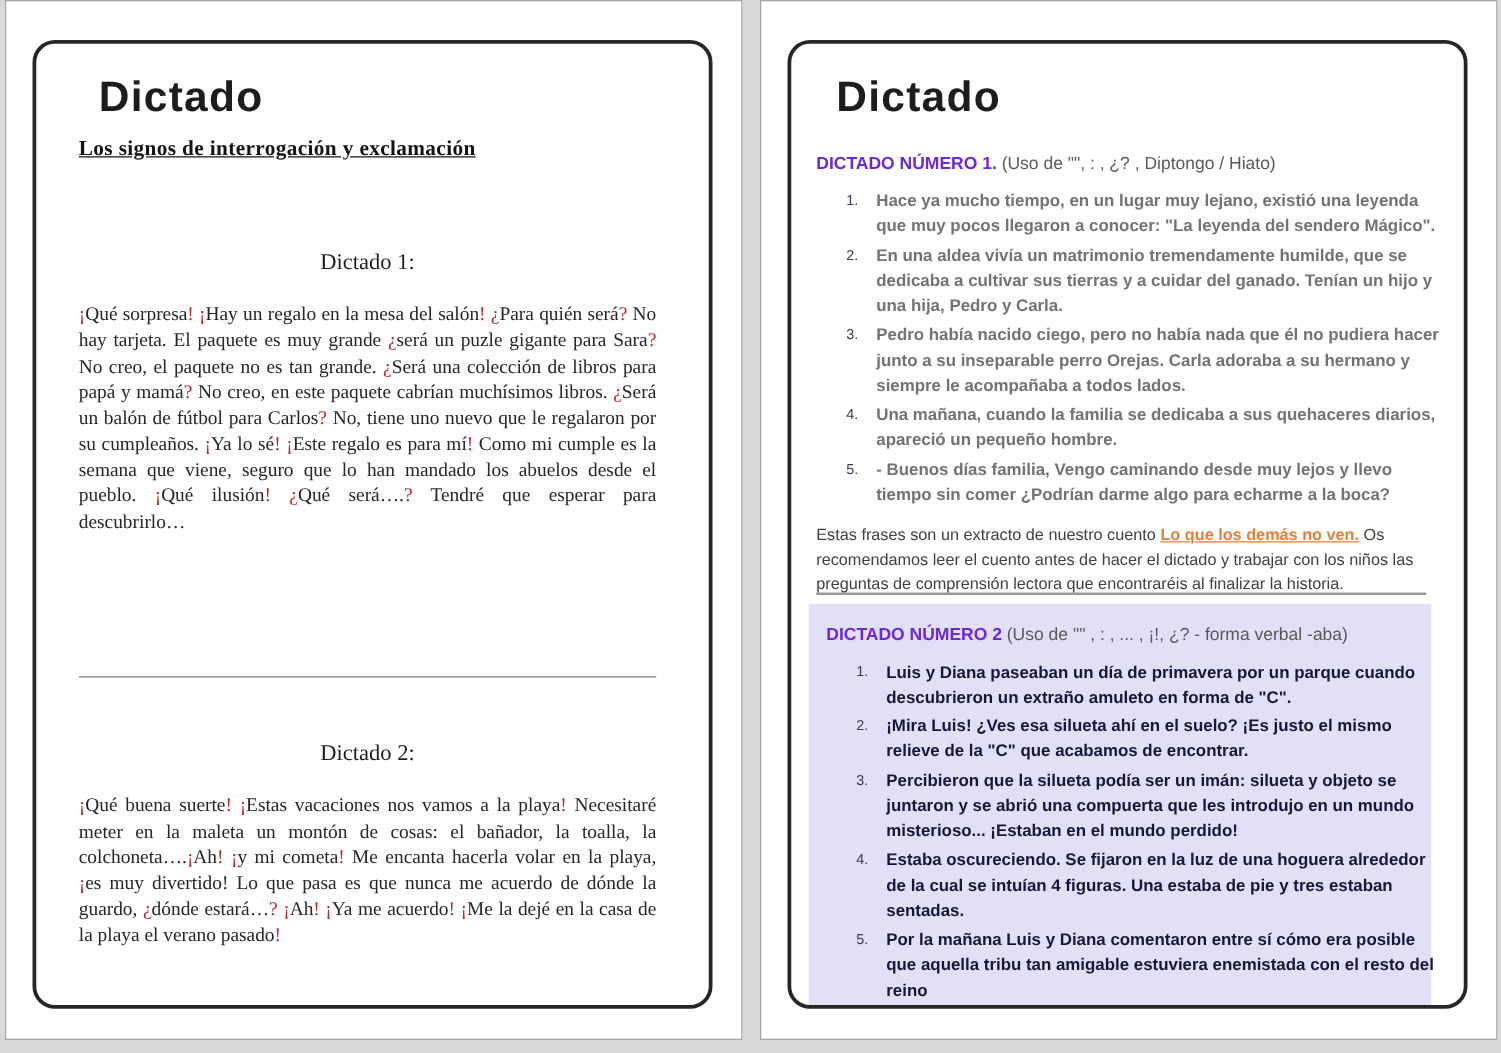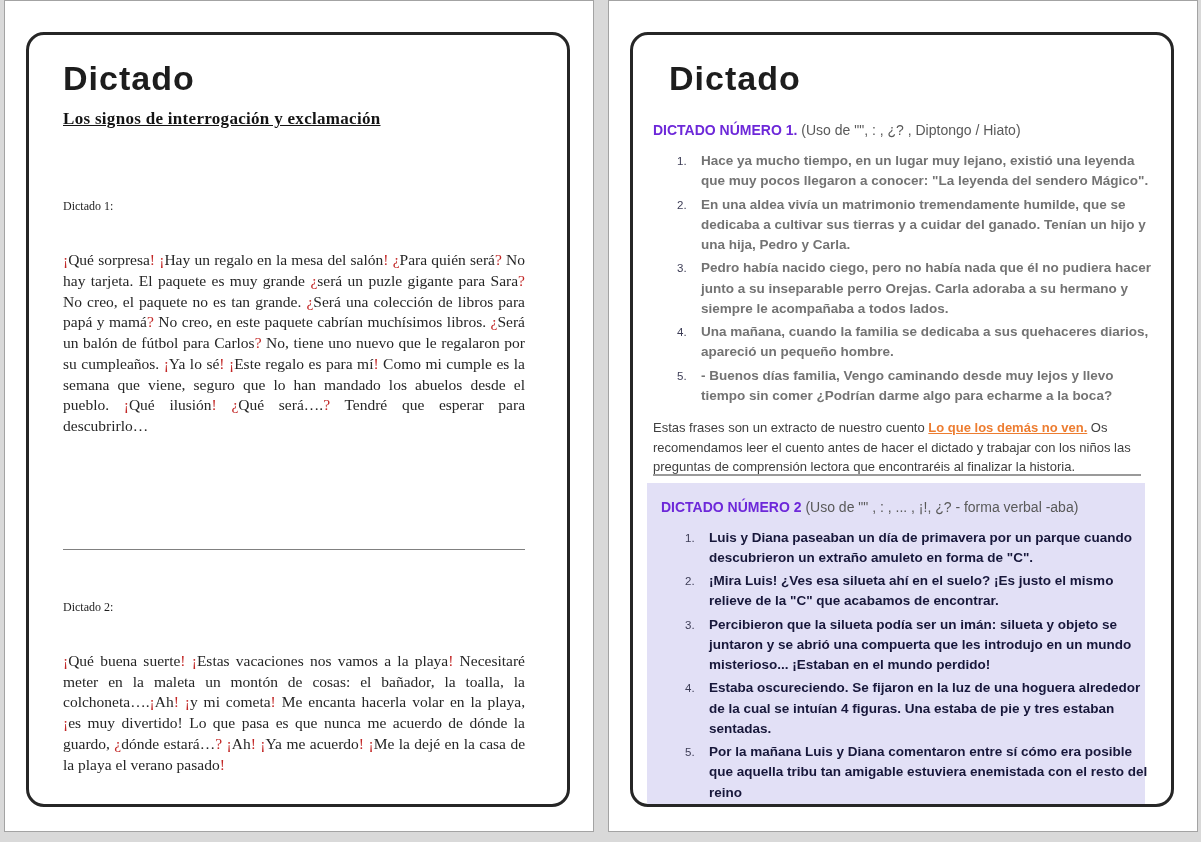--- a/index.html
+++ b/index.html
@@ -32,48 +32,49 @@
   }
   .frame-inner { padding: 16px 42px 18px 34px; }
   .right .frame-inner { padding: 16px 22px 18px 20px; }
 
   h1.doc-title {
     font-family: "Liberation Sans", sans-serif;
     font-size: 34px;
     font-weight: bold;
     letter-spacing: 1px;
     color: #1d1d1d;
-    margin: 8px 0 0 0;
+    margin: 8px 0 0 16px;
   }
   .right h1.doc-title { margin-left: 16px; }
 
   
   .subtitle {
     font-family: "Liberation Serif", serif;
     font-size: 17px;
     font-weight: bold;
     color: #141414;
     text-decoration: underline;
     margin-top: 11px;
     letter-spacing: 0.3px;
   }
   .dictado-label {
     font-family: "Liberation Serif", serif;
-    font-size: 12px;
+    font-size: 18px;
     color: #1e1e1e;
+    text-align: center;
   }
   .label-1 { margin-top: 70px; }
   .label-2 { margin-top: 50px; }
   .serif-para {
     font-family: "Liberation Serif", serif;
     font-size: 15.5px;
     line-height: 1.34;
     color: #262626;
     text-align: justify;
-    margin-top: 36px;
+    margin-top: 22px;
   }
   .seg-red { color: #c22726; }
   .divider-left {
     border: none;
     border-top: 1px solid #808080;
     margin-top: 112px;
   }
 
   
   .section-heading { margin-top: 24px; font-size: 14px; color: #1a1a1a; }

